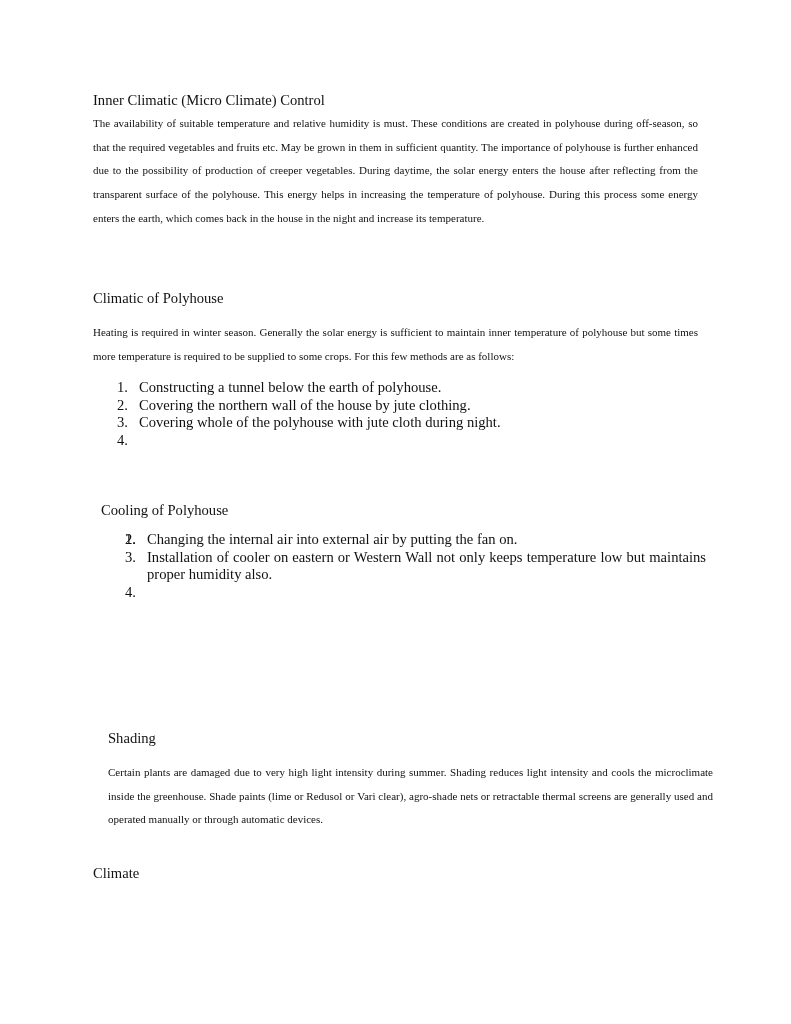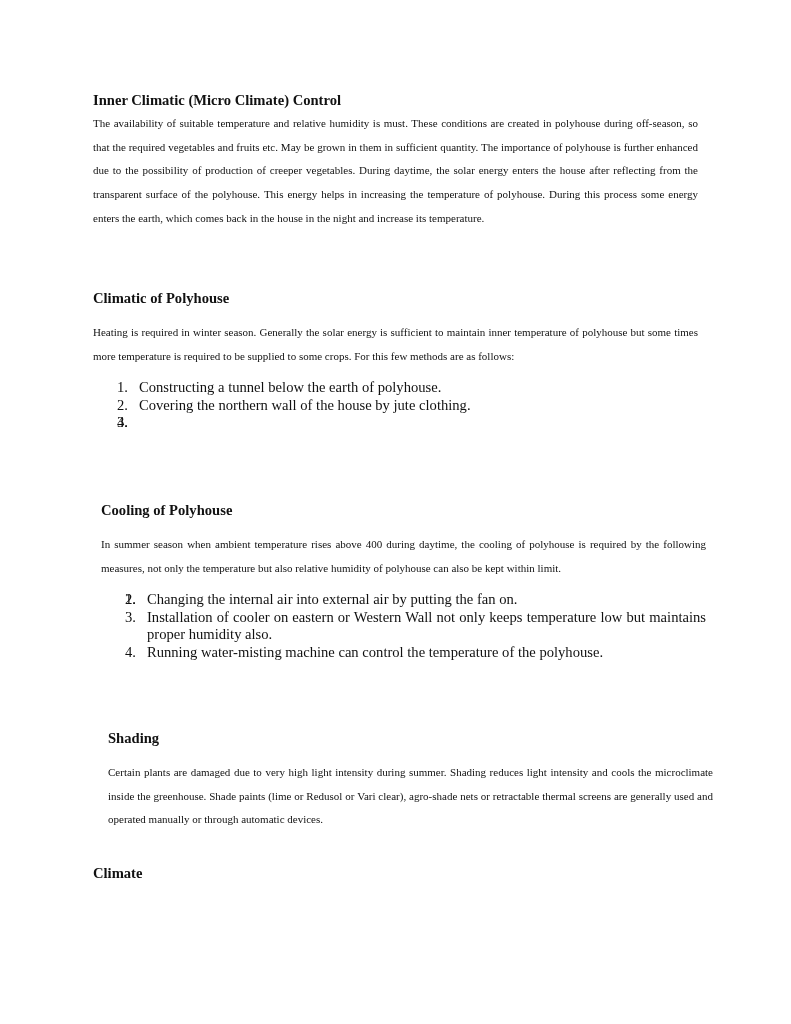--- a/index.html
+++ b/index.html
@@ -15,21 +15,21 @@
       font-family: "Liberation Serif", "DejaVu Serif", serif;
       color: #111111;
     }
     .page {
       position: absolute;
       left: 93px;
       top: 90px;
       width: 605px;
     }
     .heading {
-      font-weight: bold;
+      font-weight: normal;
       font-size: 14.6px;
       line-height: 20px;
       margin: 0;
     }
     .para {
       font-size: 11px;
       line-height: 23.7px;
       text-align: justify;
       margin: 0;
     }
@@ -60,33 +60,32 @@
     <h2 class="heading">Inner Climatic (Micro Climate) Control</h2>
     <p class="para" style="margin-top:2px;">The availability of suitable temperature and relative humidity is must. These conditions are created in polyhouse during off-season, so that the required vegetables and fruits etc. May be grown in them in sufficient quantity. The importance of polyhouse is further enhanced due to the possibility of production of creeper vegetables. During daytime, the solar energy enters the house after reflecting from the transparent surface of the polyhouse. This energy helps in increasing the temperature of polyhouse. During this process some energy enters the earth, which comes back in the house in the night and increase its temperature.</p>
   </div>
 
   <div style="position:absolute; left:0; top:198px; width:605px;">
     <h2 class="heading">Climatic of Polyhouse</h2>
     <p class="para" style="margin-top:13px;">Heating is required in winter season. Generally the solar energy is sufficient to maintain inner temperature of polyhouse but some times more temperature is required to be supplied to some crops. For this few methods are as follows:</p>
     <ol class="list" style="margin-top:11px;">
       <li><span class="num">1.</span><span>Constructing a tunnel below the earth of polyhouse.</span></li>
       <li><span class="num">2.</span><span>Covering the northern wall of the house by jute clothing.</span></li>
-      <li><span class="num">3.</span></li>
+      <li><span class="num">3.</span><span>Covering whole of the polyhouse with jute cloth during night.</span></li>
       <li><span class="num">4.</span></li>
     </ol>
   </div>
 
   <div style="position:absolute; left:8px; top:410px; width:605px;">
     <h2 class="heading">Cooling of Polyhouse</h2>
-    <p class="para" style="margin-top:13px;">In summer season when ambient temperature rises above 400 during daytime, the cooling of polyhouse is required by the following measures, not only the temperature but also relative humidity of polyhouse can also be kept within limit.</p>
     <ol class="list" style="margin-top:11px;">
       <li><span class="num">1.</span></li>
       <li><span class="num">2.</span><span>Changing the internal air into external air by putting the fan on.</span></li>
       <li><span class="num">3.</span><span>Installation of cooler on eastern or Western Wall not only keeps temperature low but maintains proper humidity also.</span></li>
-      <li><span class="num">4.</span><span>Running water-misting machine can control the temperature of the polyhouse.</span></li>
+      <li><span class="num">4.</span></li>
     </ol>
   </div>
 
   <div style="position:absolute; left:15px; top:638px; width:605px;">
     <h2 class="heading">Shading</h2>
     <p class="para" style="margin-top:13px;">Certain plants are damaged due to very high light intensity during summer. Shading reduces light intensity and cools the microclimate inside the greenhouse. Shade paints (lime or Redusol or Vari clear), agro-shade nets or retractable thermal screens are generally used and operated manually or through automatic devices.</p>
   </div>
 
   <div style="position:absolute; left:0; top:773px; width:605px;">
     <h2 class="heading">Climate</h2>

